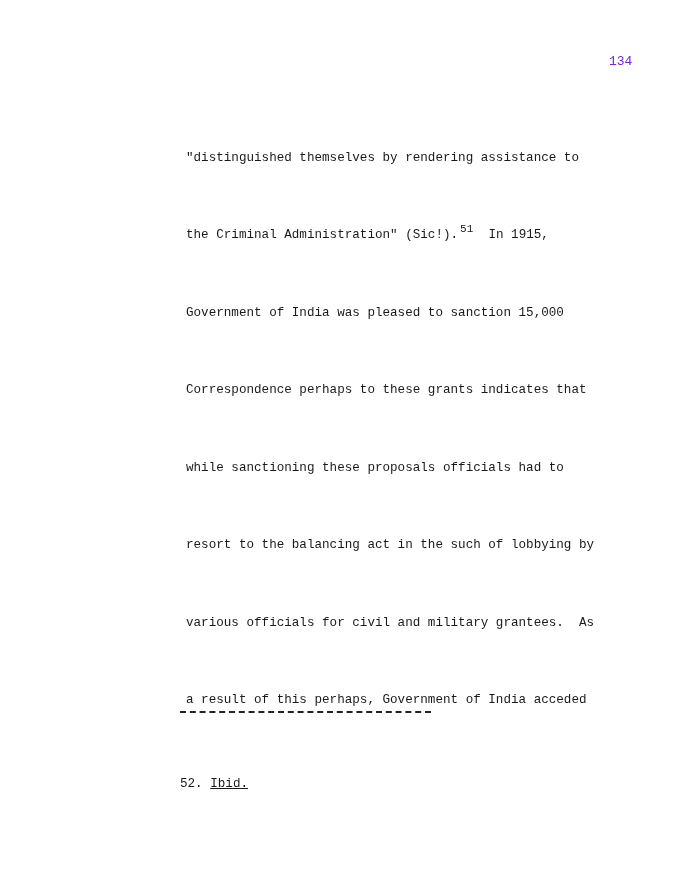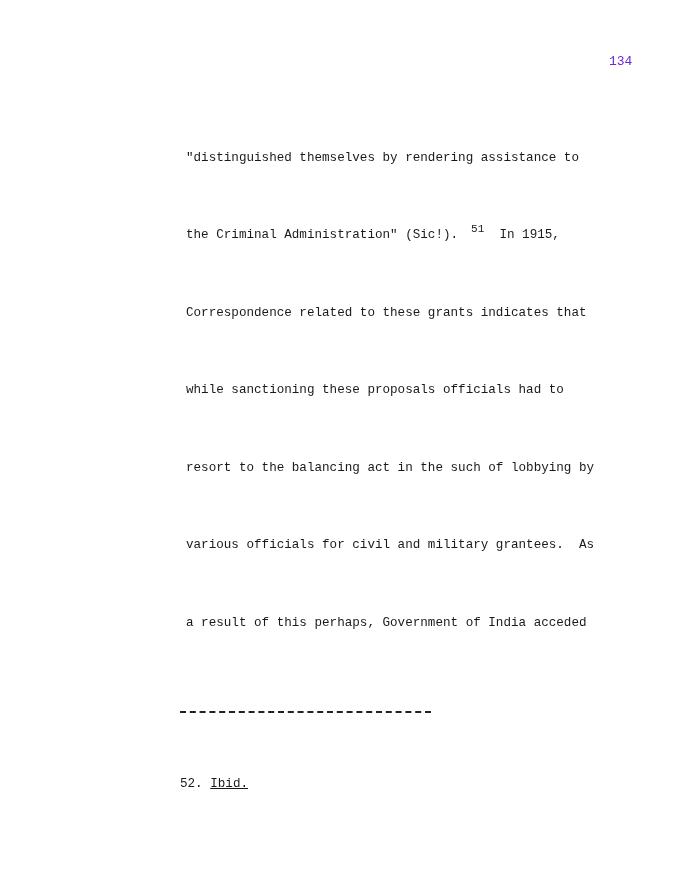--- a/index.html
+++ b/index.html
@@ -33,21 +33,21 @@
       white-space: pre;
     }
     .line {
       display: block;
       height: 25.85px;
     }
     sup.fn {
       font-size: 11px;
       vertical-align: 6px;
       line-height: 0;
-      margin-left: 13px;
+      margin-left: 2px;
     }
     .rule {
       position: absolute;
       left: 180px;
       top: 711px;
       width: 251px;
       height: 0;
       border-top: 2px dashed #222;
     }
     .footnotes {
@@ -67,21 +67,22 @@
     }
   </style>
 </head>
 <body>
 
 <div class="page-number">134</div>
 
 <div class="body-text">
   <span class="line">"distinguished themselves by rendering assistance to</span>
   <span class="line"><span>the Criminal Administration" (Sic!).</span><sup class="fn">51</sup><span>  In 1915,</span></span>
-  <span class="line">Correspondence related to these grants indicates that</span>
+  <span class="line">Government of India was pleased to sanction 15,000</span>
+  <span class="line">Correspondence perhaps to these grants indicates that</span>
   <span class="line">while sanctioning these proposals officials had to</span>
   <span class="line">resort to the balancing act in the such of lobbying by</span>
   <span class="line">various officials for civil and military grantees.  As</span>
   <span class="line">a result of this perhaps, Government of India acceded</span>
   
   
   
   
   
   

